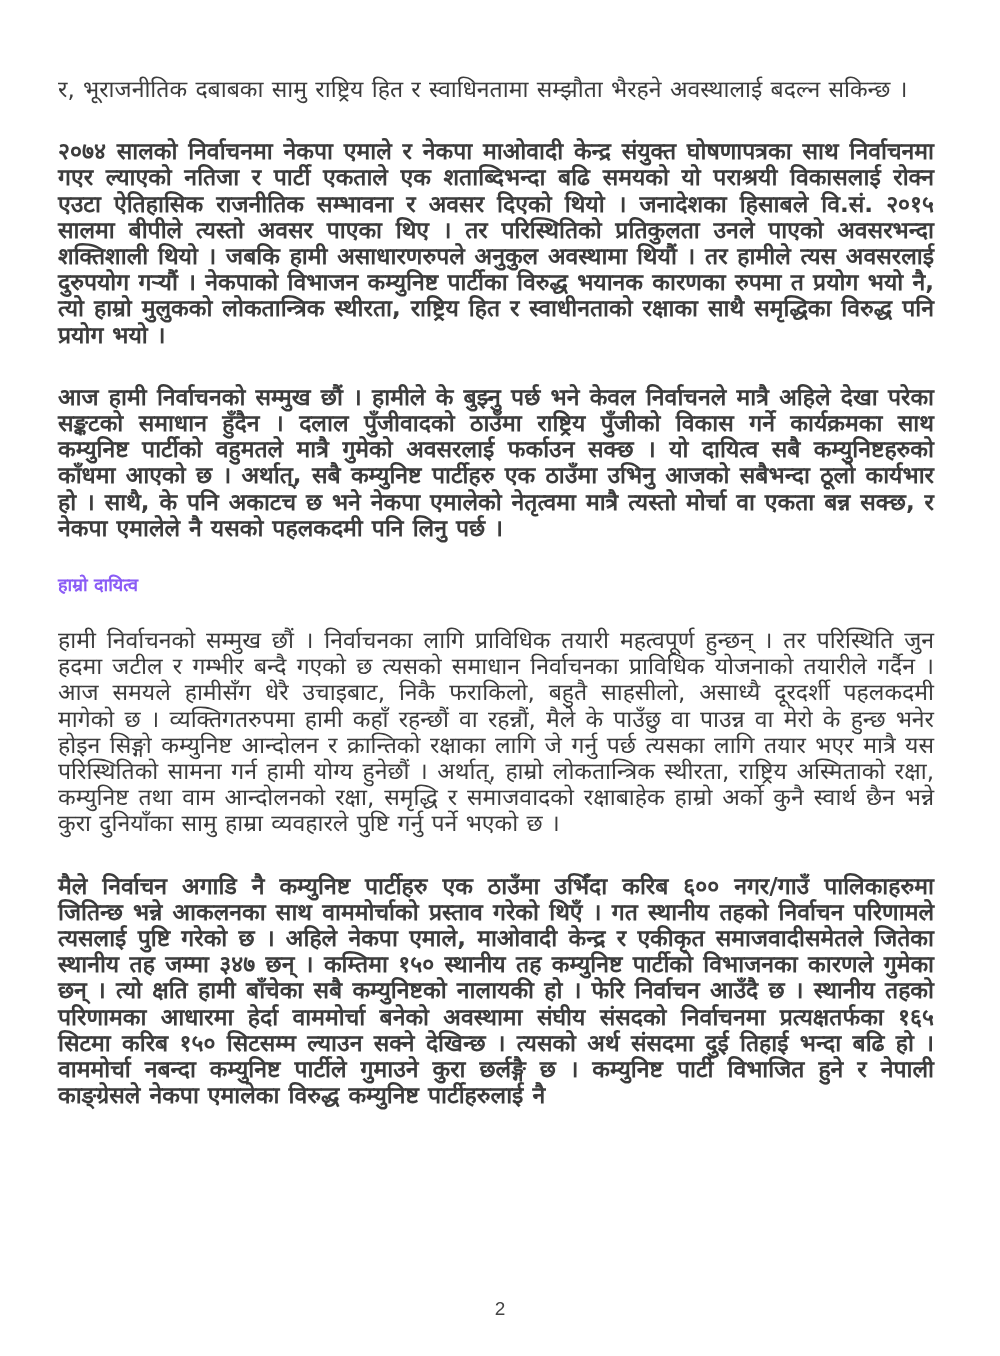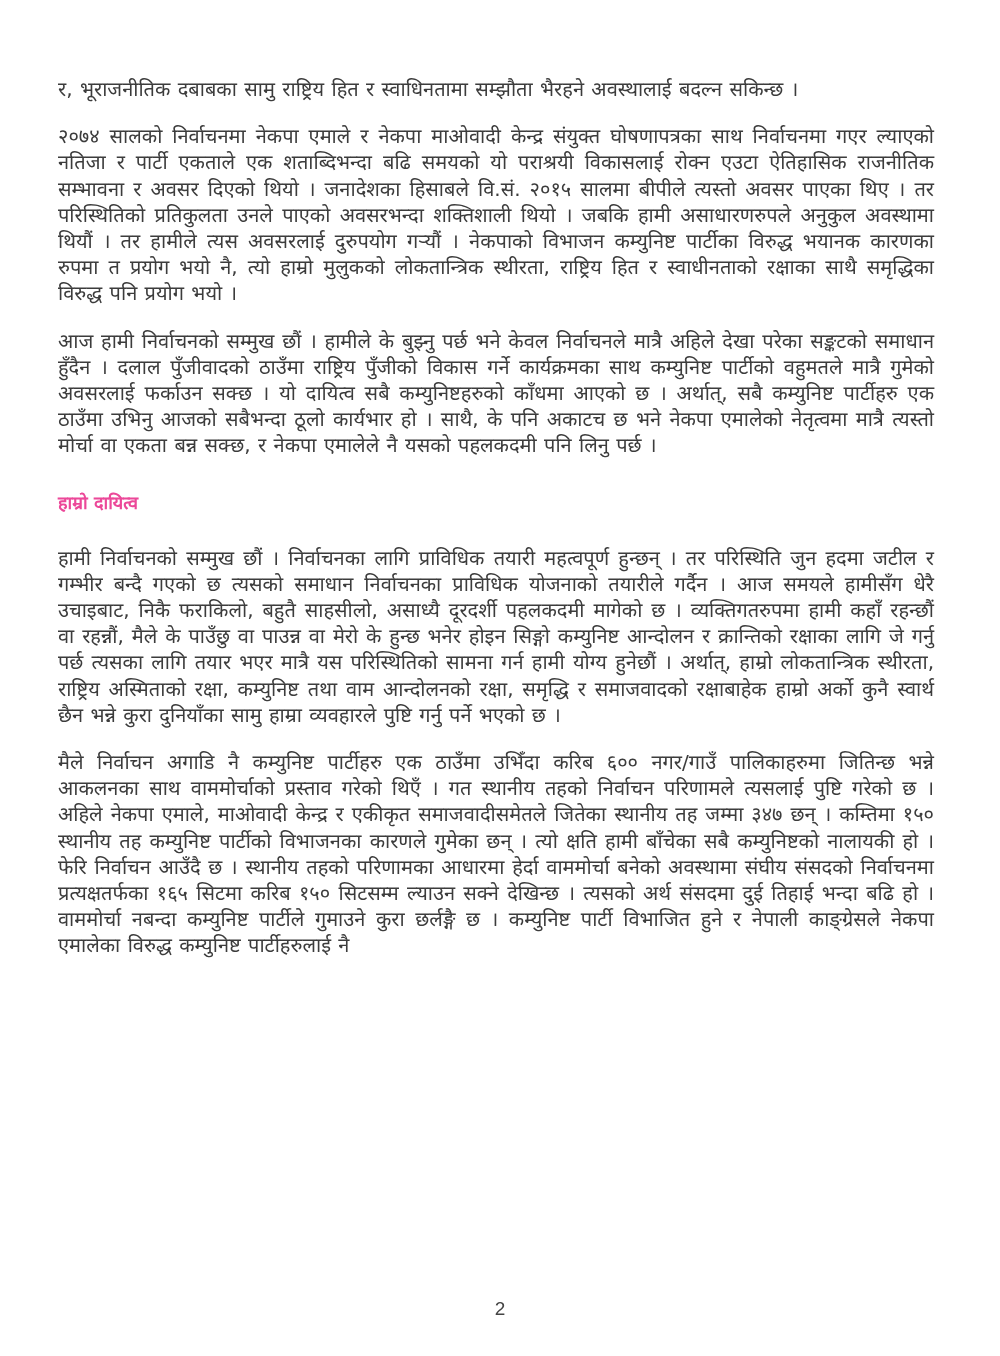--- a/index.html
+++ b/index.html
@@ -16,33 +16,33 @@
       color: #3c3c3c;
     }
     .page {
       position: absolute;
       left: 58px;
       top: 76px;
       width: 876px;
     }
     .para {
       margin: 0;
-      font-size: 20px;
+      font-size: 23px;
       line-height: 26.2px;
       text-align: justify;
       text-align-last: left;
       word-spacing: 1px;
     }
-    .para + .para { margin-top: 21px; }
+    .para + .para { margin-top: 36px; font-weight: bold; }
     .heading {
       margin: 31px 0 29px 0;
       font-size: 18px;
       line-height: 26px;
       font-weight: bold;
-      color: #ec4899;
+      color: #8b5cf6;
     }
     .heading + .para { margin-top: 8px; }
     .page-number {
       position: absolute;
       left: 0;
       width: 1000px;
       top: 1298px;
       text-align: center;
       font-family: "Liberation Sans", "DejaVu Sans", sans-serif;
       font-size: 19px;

